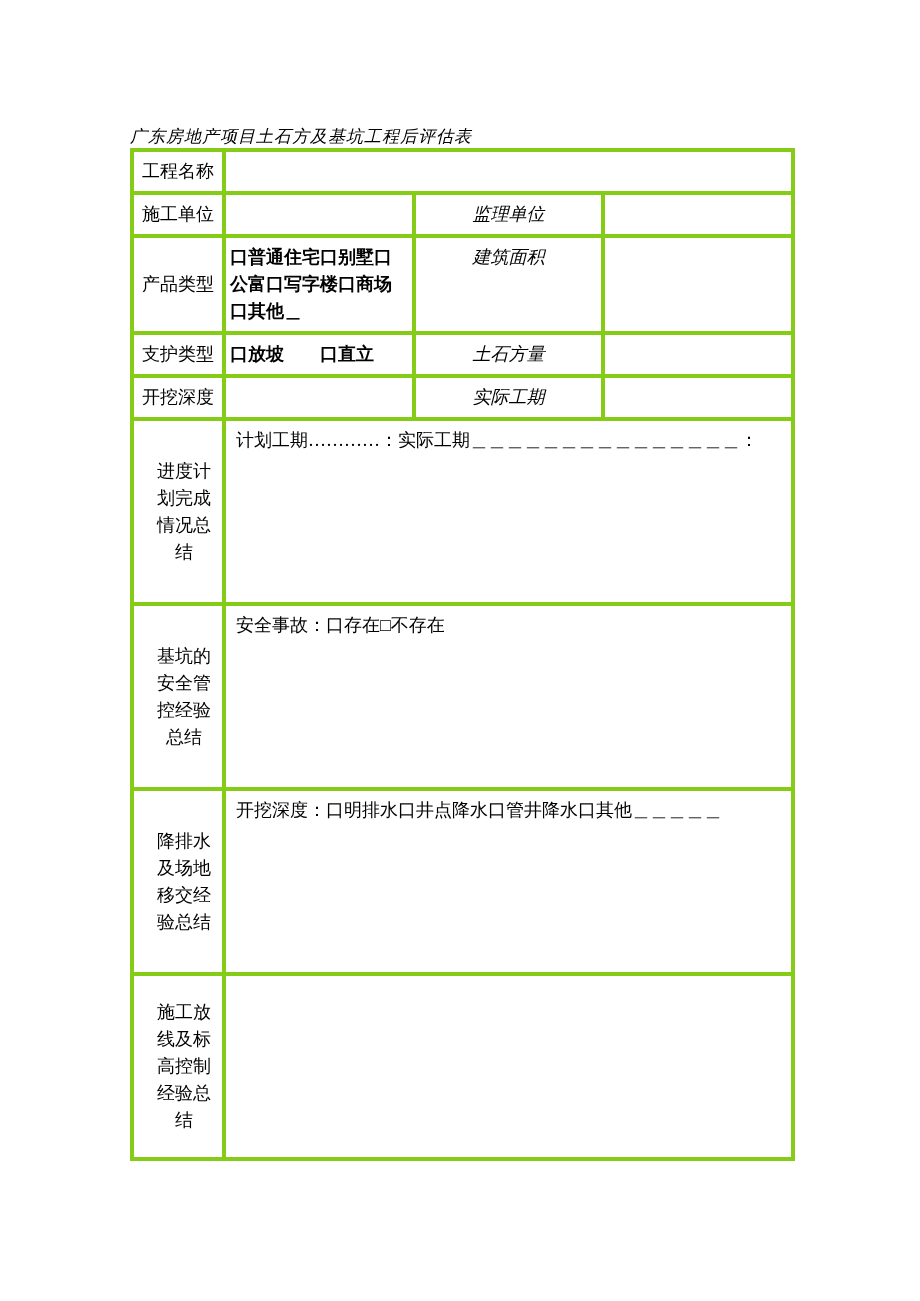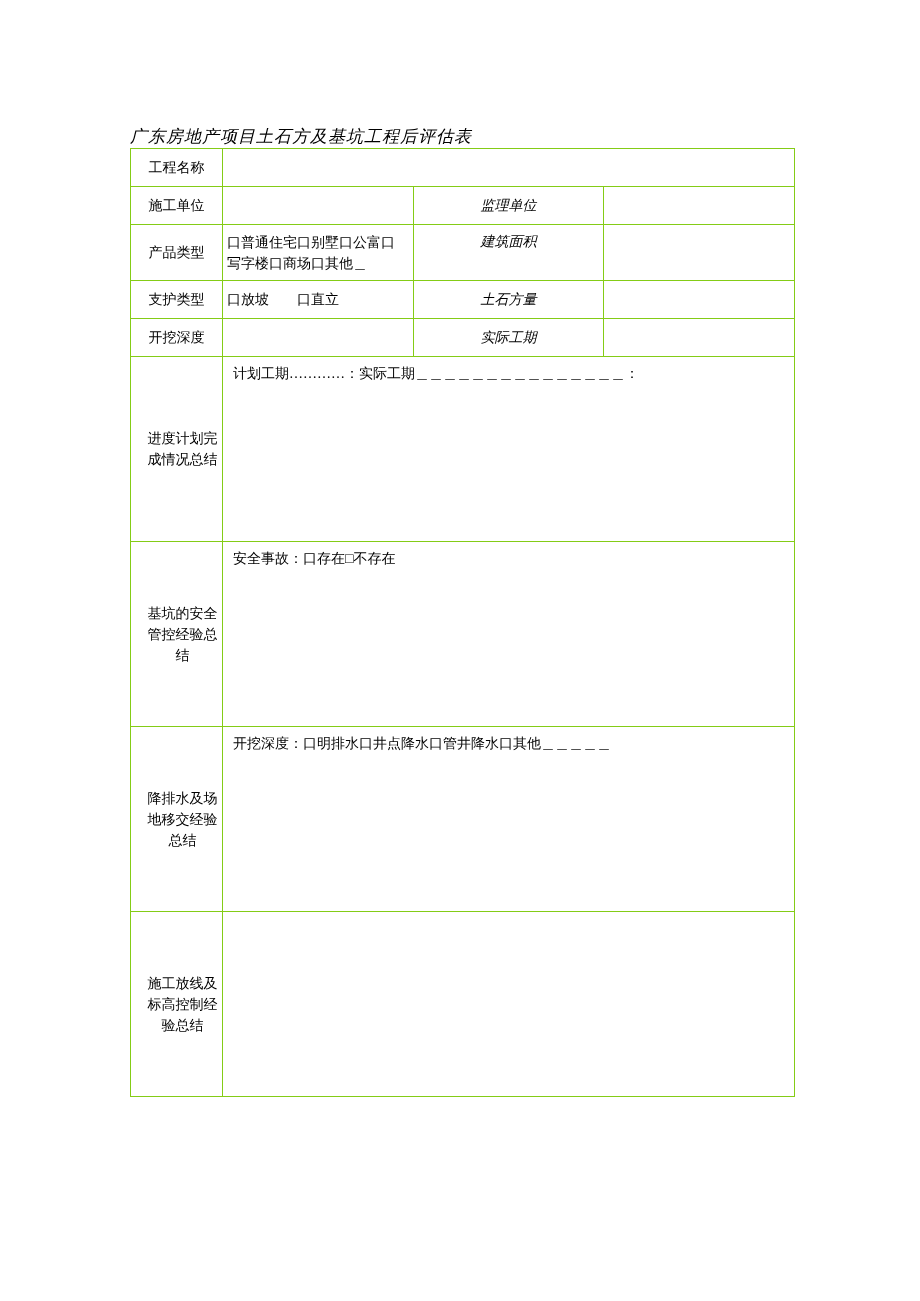--- a/index.html
+++ b/index.html
@@ -19,32 +19,33 @@
     .title {
       font-style: italic;
       letter-spacing: 1px;
     }
     table {
       border-collapse: collapse;
       width: 100%;
       table-layout: fixed;
     }
     td {
-      border: 1px solid #84cc16;
+      border: 4px solid #84cc16;
       padding: 6px 4px;
       vertical-align: middle;
-      font-size: 14px;
+      font-size: 18px;
       line-height: 1.5;
     }
     .label-cell {
       text-align: center;
       width: 92px;
     }
     .col2 {
       width: 240px;
+      font-weight: bold;
     }
     .col3 {
       width: 92px;
       text-align: center;
       font-style: italic;
     }
     .col4 {
       width: auto;
     }
     .multi-line-label {

